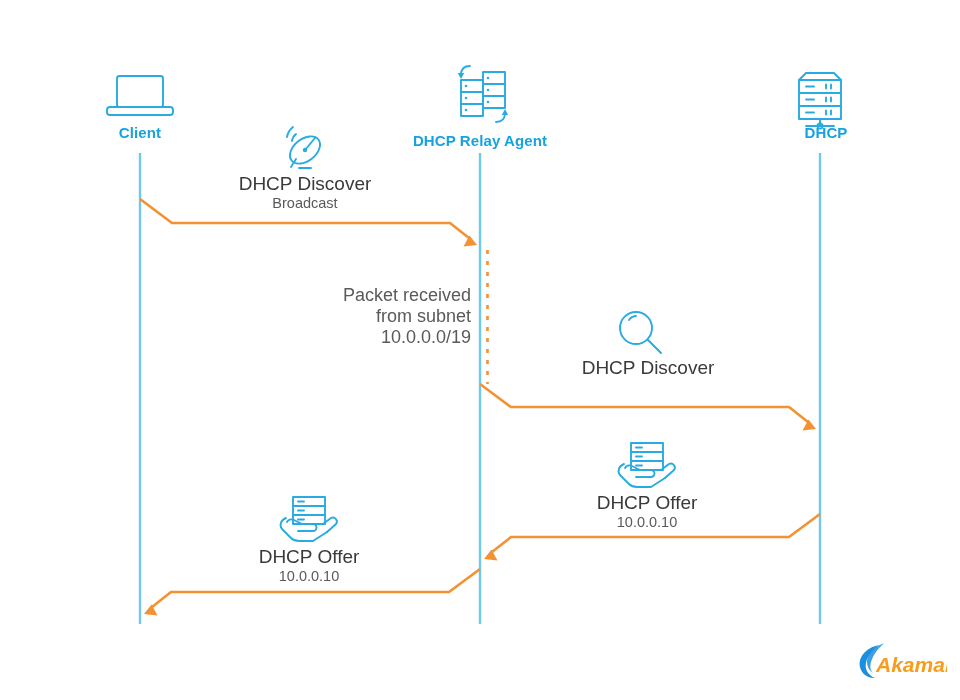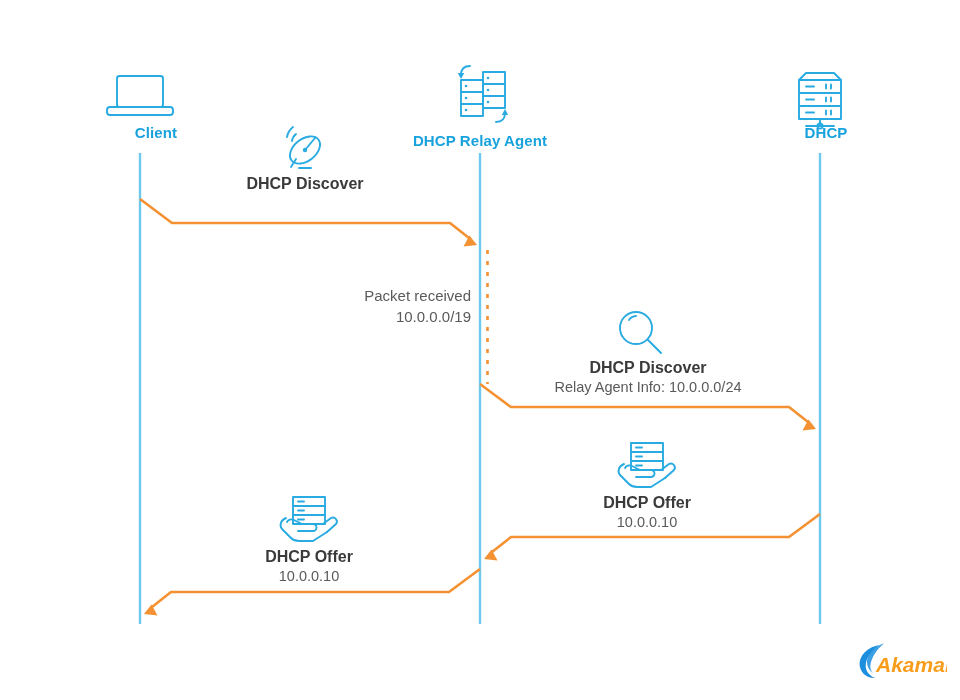--- a/index.html
+++ b/index.html
@@ -38,36 +38,36 @@
     letter-spacing: .1px;
   }
 
   
   .msg-block {
     position: absolute;
     text-align: center;
     white-space: nowrap;
   }
   .msg-title {
-    font-size: 16px;
-    font-weight: bold;
+    font-size: 19px;
+    font-weight: normal;
     color: #3A3A3A;
     line-height: 19px;
     text-align: center;
   }
   .msg-sub {
     font-size: 14.5px;
     font-weight: normal;
     color: #5A5A5A;
     line-height: 21px;
   }
   .note-block {
     position: absolute;
     text-align: right;
-    font-size: 15px;
+    font-size: 18px;
     color: #5A5A5A;
     line-height: 21px;
     white-space: nowrap;
   }
 
   
   #akamai-logo {
     position: absolute;
     left: 857px;
     top: 641px;
@@ -199,38 +199,39 @@
       <path class="arw" d="M820 514 L789 537 L511 537 L492 552"></path>
       <path class="arwhead" d="M484 559 l13.5 1.5 l-6 -11 z"></path>
     </g>
 
     <g>
       <path class="arw" d="M480 569 L449 592 L171 592 L152 607"></path>
       <path class="arwhead" d="M144 614 l13.5 1.5 l-6 -11 z"></path>
     </g>
   </svg>
 
-  <div class="actor-label" style="left:106px; top:124px; width:100px;">Client</div>
+  <div class="actor-label" style="left:90px; top:124px; width:100px;">Client</div>
 
   <div class="actor-label" style="left:380px; top:132px; width:200px;">DHCP Relay Agent</div>
 
   <div class="actor-label" style="left:776px; top:124px; width:100px;">DHCP</div>
 
   <div class="msg-block" style="left:205px; top:174px; width:200px;">
     <div class="msg-title">DHCP Discover</div>
+    <div class="msg-sub">Broadcast</div>
   </div>
 
   <div class="note-block" style="left:281px; top:285px; width:190px;">
     <div>Packet received</div>
+    <div>from subnet</div>
     <div>10.0.0.0/19</div>
   </div>
 
   <div class="msg-block" style="left:508px; top:358px; width:280px;">
     <div class="msg-title">DHCP Discover</div>
-    <div class="msg-sub">Relay Agent Info: 10.0.0.0/24</div>
   </div>
 
   <div class="msg-block" style="left:552px; top:493px; width:190px;">
     <div class="msg-title">DHCP Offer</div>
     <div class="msg-sub">10.0.0.10</div>
   </div>
 
   <div class="msg-block" style="left:214px; top:547px; width:190px;">
     <div class="msg-title">DHCP Offer</div>
     <div class="msg-sub">10.0.0.10</div>

